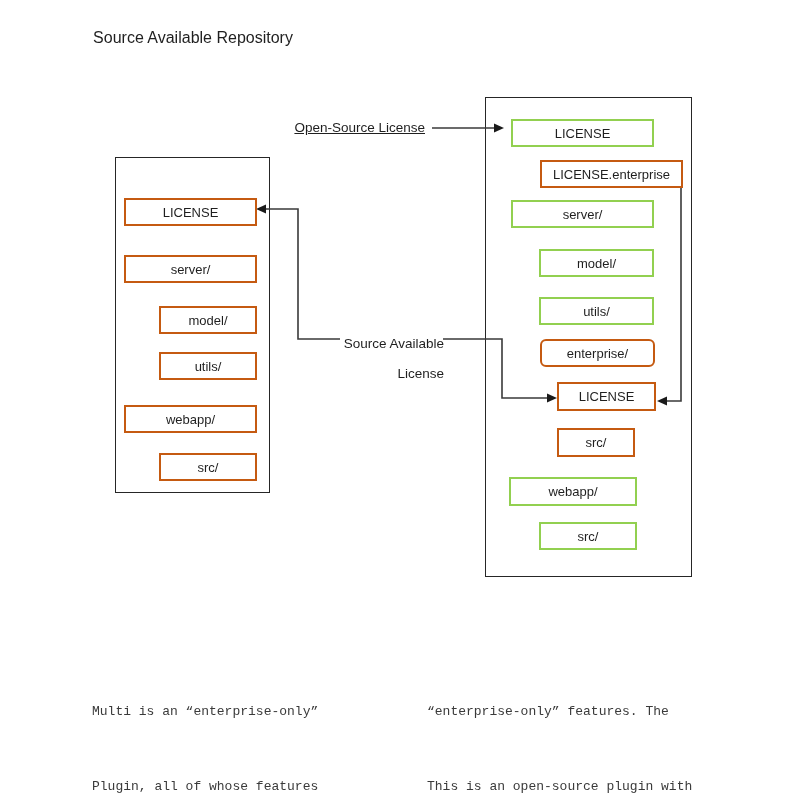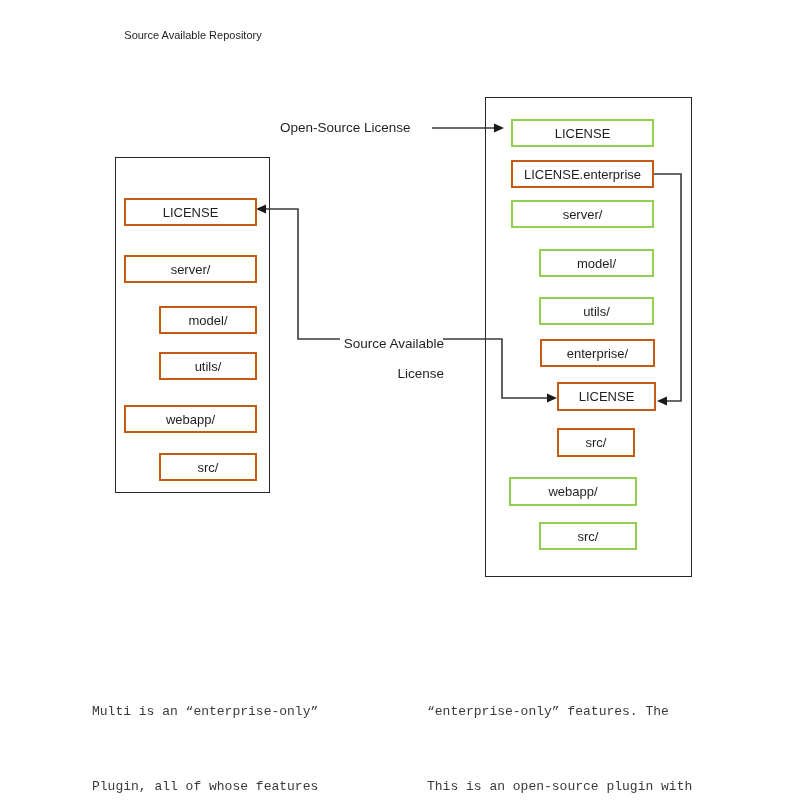--- a/index.html
+++ b/index.html
@@ -6,21 +6,21 @@
   #canvas{
     position:relative;
     width:788px;height:801px;
     background:#ffffff;
     font-family:"Liberation Sans", sans-serif;
     color:#262626;
     overflow:hidden;
   }
   .title{
     position:absolute;
-    font-size:11px;
+    font-size:16px;
     text-align:center;
     width:220px;
     color:#1f1f1f;
   }
   #title-left{left:83px;top:29px;}
   #title-right{left:476px;top:29px;}
 
   .repo{
     position:absolute;
     border:1.5px solid #262626;
@@ -47,37 +47,37 @@
   
   #l-license {left:124px;top:198px;width:133px;}
   #l-server  {left:124px;top:255px;width:133px;}
   #l-model   {left:159px;top:306px;width:98px;}
   #l-utils   {left:159px;top:352px;width:98px;}
   #l-webapp  {left:124px;top:405px;width:133px;}
   #l-src     {left:159px;top:453px;width:98px;}
 
   
   #r-license-os {left:511px;top:119px;width:143px;}
-  #r-license-ent{left:511px;top:160px;width:143px;}
+  #r-license-ent{left:540px;top:160px;width:143px;}
   #r-server     {left:511px;top:200px;width:143px;}
   #r-model      {left:539px;top:249px;width:115px;}
   #r-utils      {left:539px;top:297px;width:115px;}
-  #r-enterprise {left:540px;top:339px;width:115px;}
+  #r-enterprise {left:540px;top:339px;width:115px;border-radius:6px;}
   #r-license-sa {left:557px;top:382px;width:99px;height:29px;}
   #r-src-ent    {left:557px;top:428px;width:78px;height:29px;}
   #r-webapp     {left:509px;top:477px;width:128px;height:29px;}
   #r-src        {left:539px;top:522px;width:98px;}
 
   .annotation{
     position:absolute;
     font-size:13.5px;
     color:#1f1f1f;
     z-index:6;
   }
-  #ann-open-source{left:280px;top:120px;width:145px;text-align:left;}
+  #ann-open-source{left:280px;top:120px;width:145px;text-align:right;text-decoration:underline;}
   #ann-source-available{left:338px;top:329px;width:106px;text-align:right;line-height:30px;}
 
   #connector-layer{
     position:absolute;left:0;top:0;width:788px;height:801px;
     z-index:5;
   }
 
   .note{
     position:absolute;
     font-family:"Liberation Mono", monospace;

